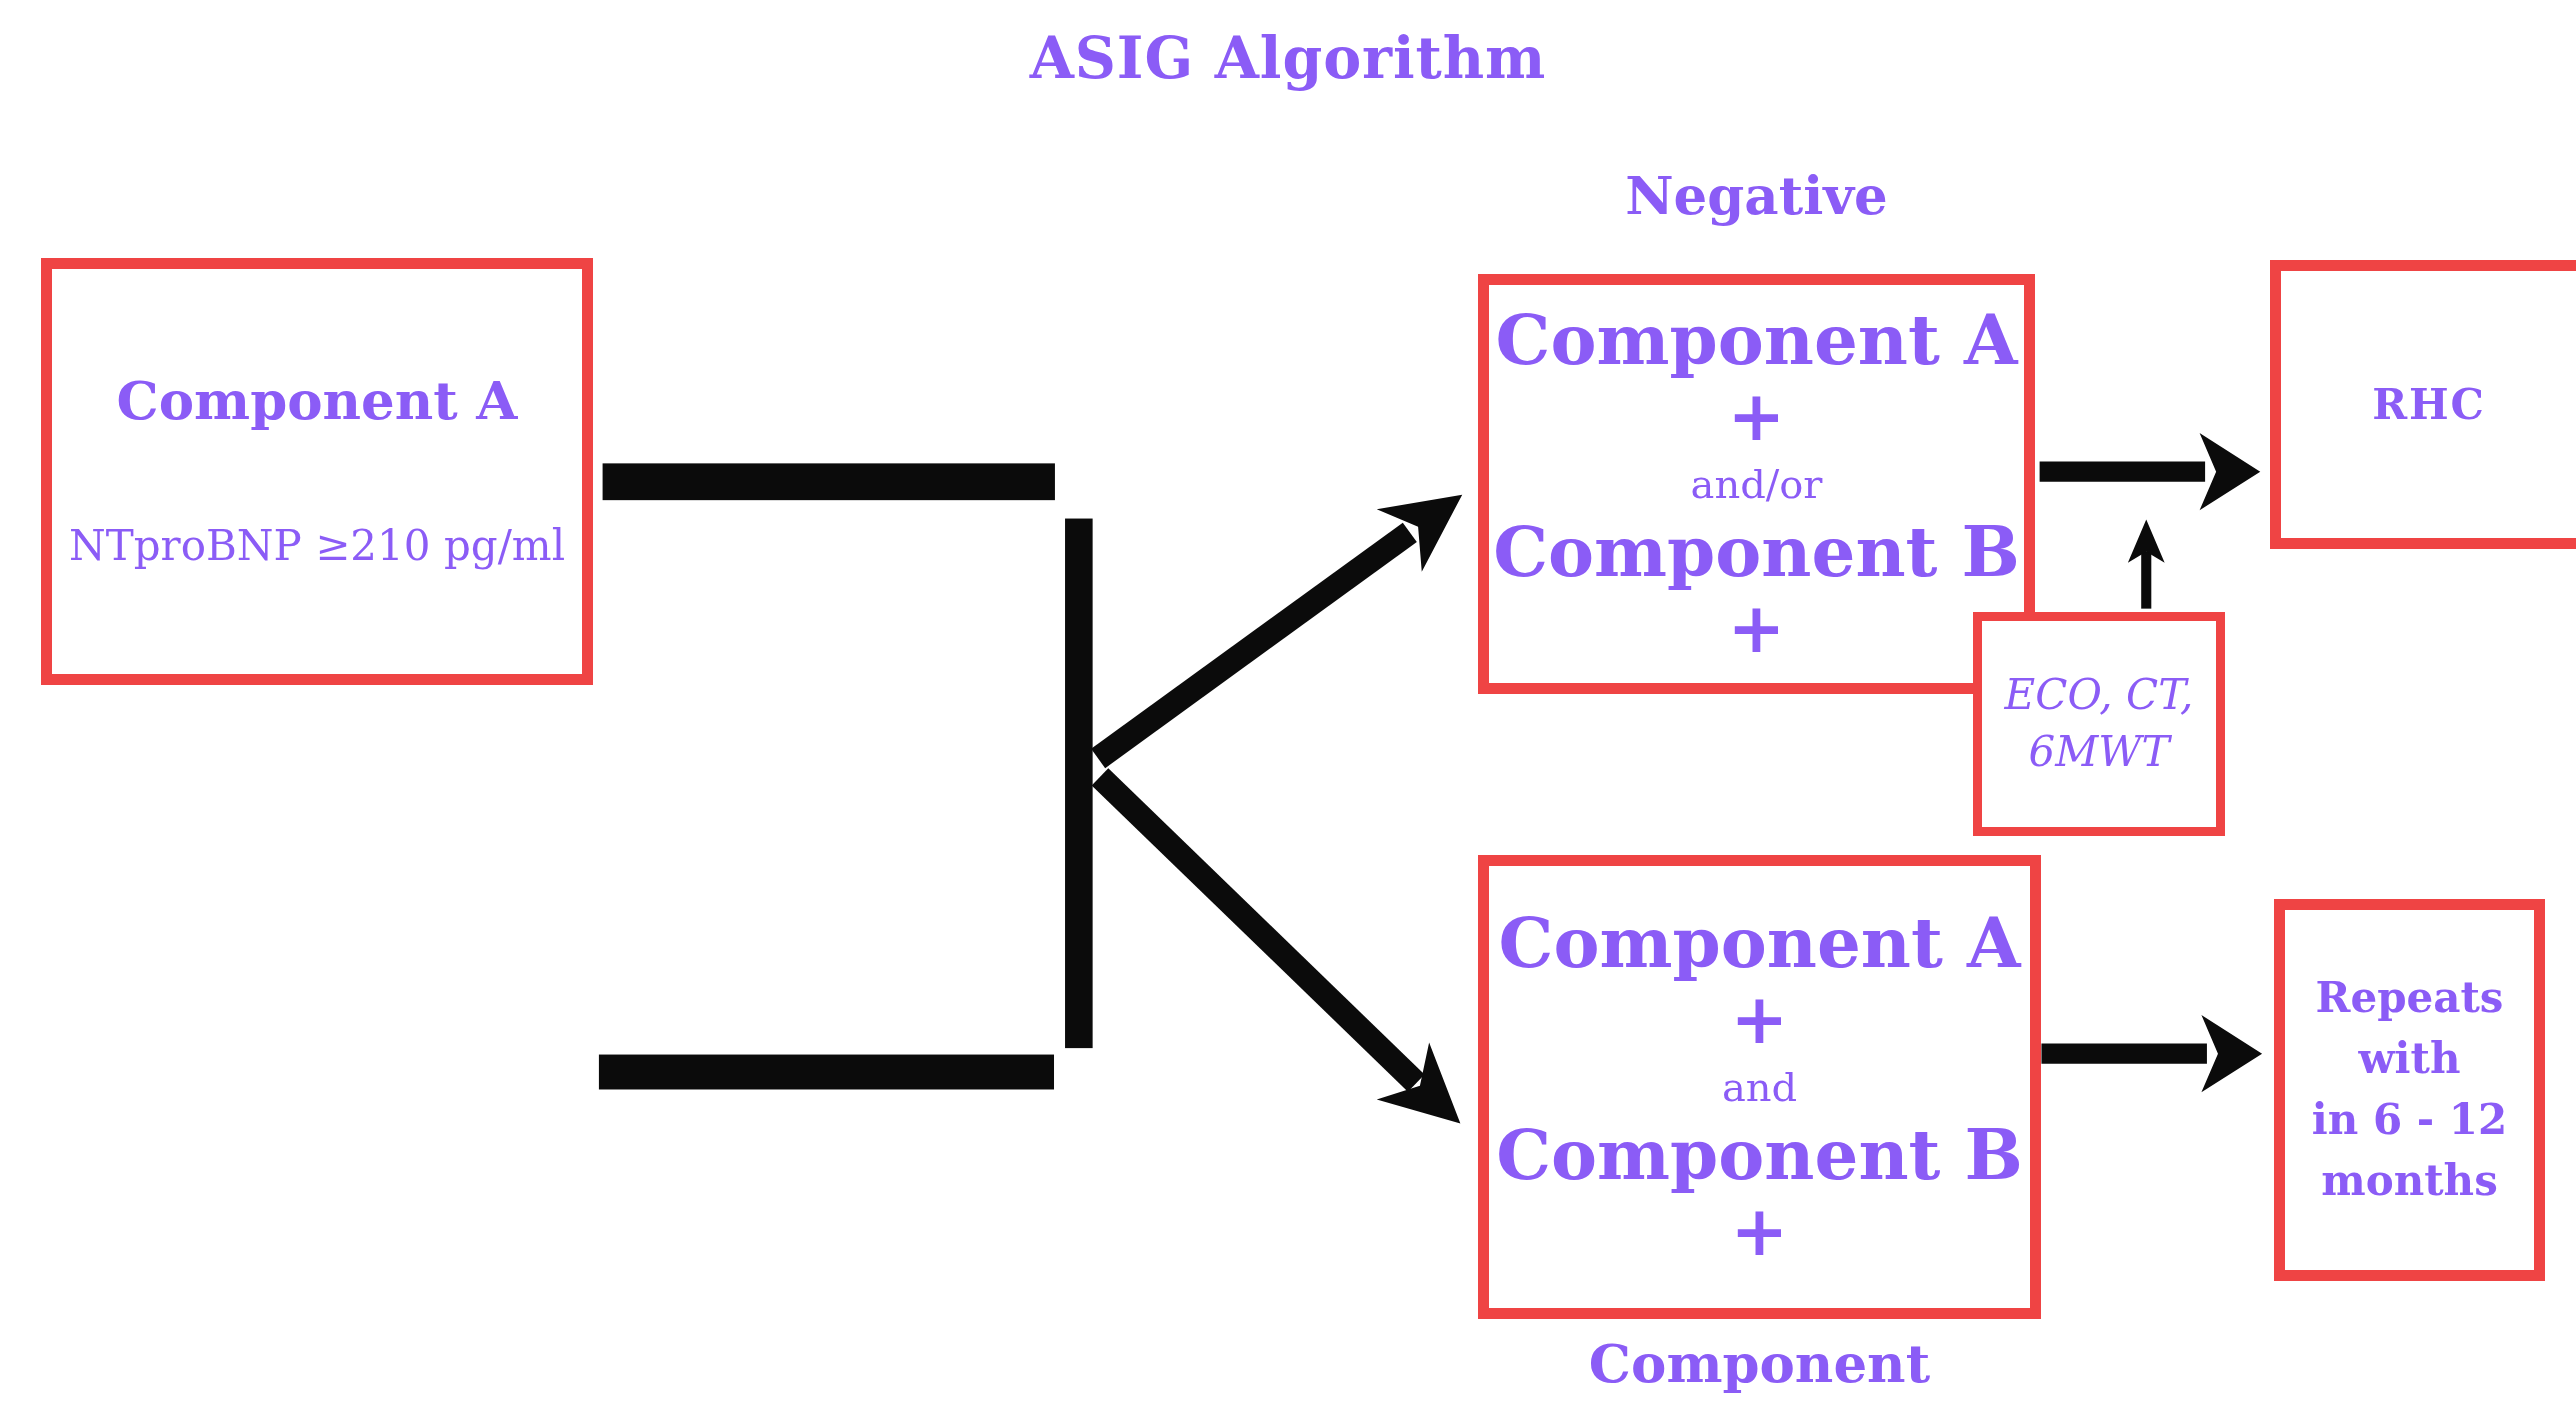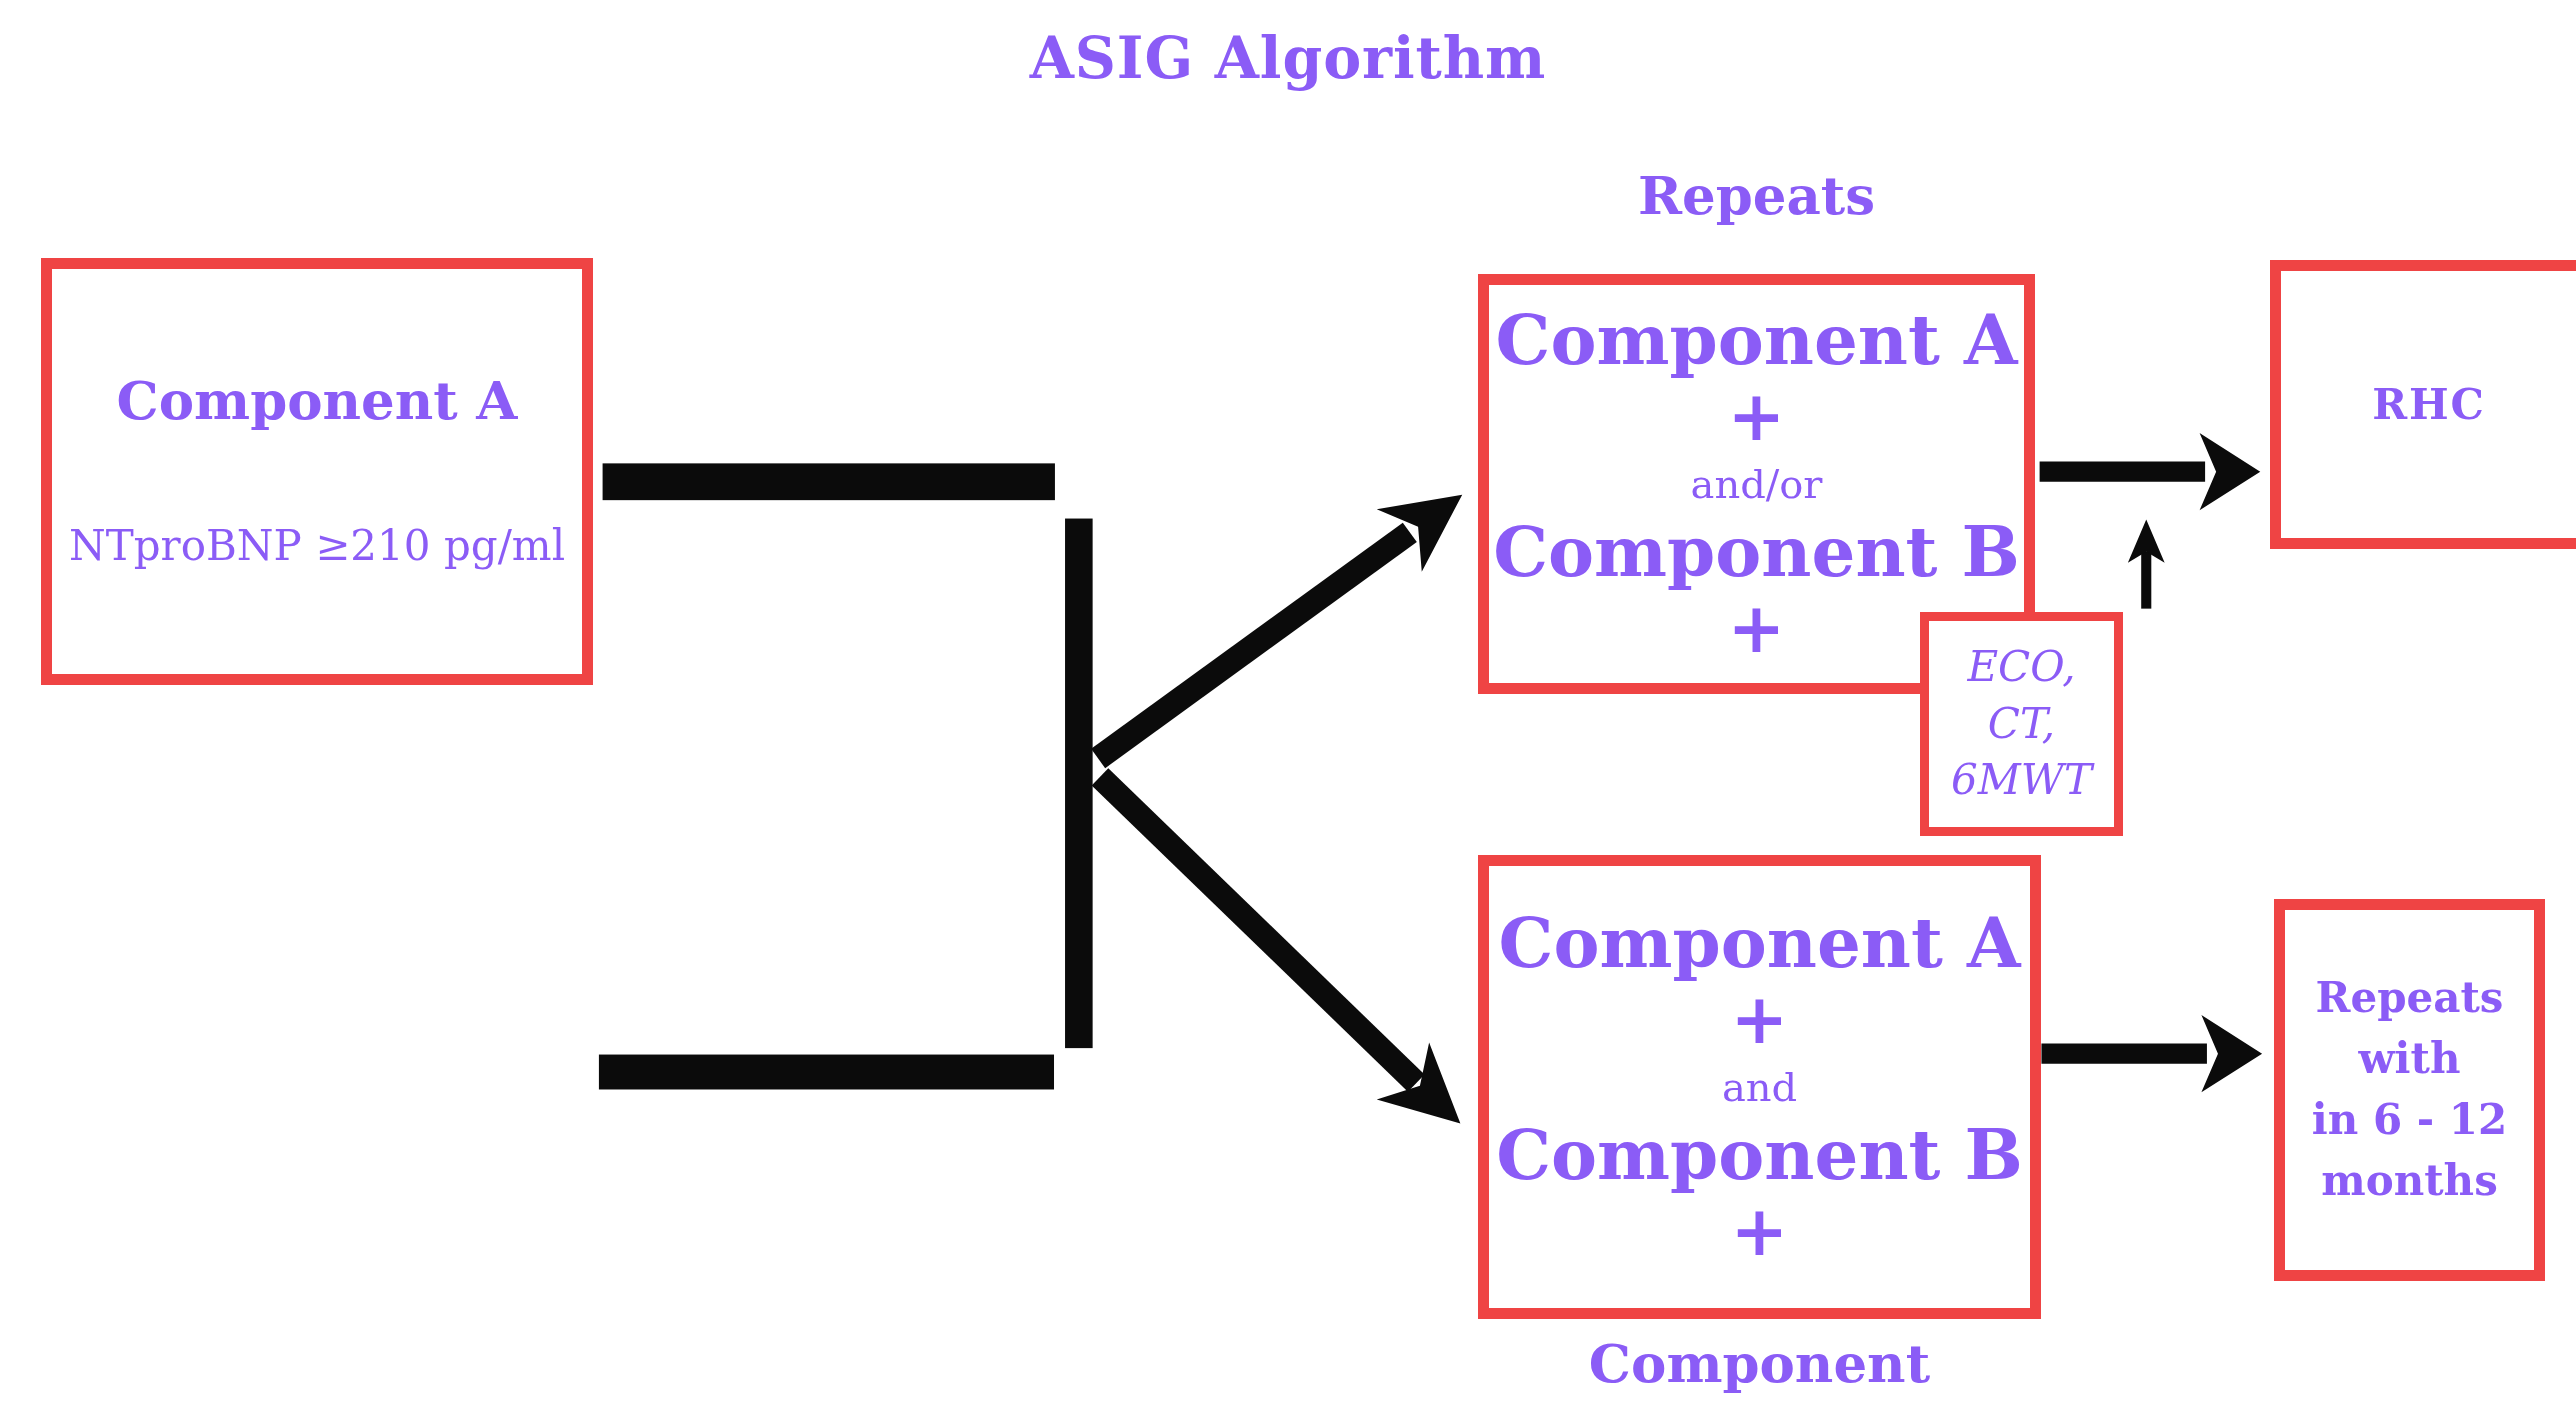--- a/index.html
+++ b/index.html
@@ -89,21 +89,21 @@
 
   <div class="node" style="left:41px; top:258px; width:552px; height:427px;">
     <div class="node-inner">
       <div class="heading">Component A</div>
       <div class="gap-a"></div>
       <div class="criterion">NTproBNP ≥210 pg/ml</div>
     </div>
   </div>
 
 
-  <div class="branch-label" style="left:1478px; top:164px; width:557px;">Repeats</div>
+  <div class="branch-label" style="left:1478px; top:164px; width:557px;">Negative</div>
 
   <div class="node" style="left:1478px; top:274px; width:557px; height:420px;">
     <div class="node-inner">
       <div class="outcome-line">Component A +</div>
       <div class="conjunction">and/or</div>
       <div class="outcome-line">Component B +</div>
     </div>
   </div>
 
   <div class="node" style="left:1478px; top:855px; width:563px; height:464px;">
@@ -115,21 +115,21 @@
   </div>
 
   <div class="branch-label" style="left:1478px; top:1332px; width:563px;">Component</div>
 
   <div class="node" style="left:2270px; top:260px; width:318px; height:289px;">
     <div class="node-inner">
       <div class="rhc-label">RHC</div>
     </div>
   </div>
 
-  <div class="node" style="left:1920px; top:612px; width:203px; height:224px; border-width:9.2px;">
+  <div class="node" style="left:1973px; top:612px; width:252px; height:224px; border-width:9.2px;">
     <div class="node-inner">
       <div class="tests-label">ECO, CT,</div>
       <div class="tests-label">6MWT</div>
     </div>
   </div>
 
   <div class="node" style="left:2274px; top:899px; width:271px; height:382px;">
     <div class="node-inner">
       <div class="repeat-label">Repeats with</div>
       <div class="repeat-label">in 6 - 12</div>

